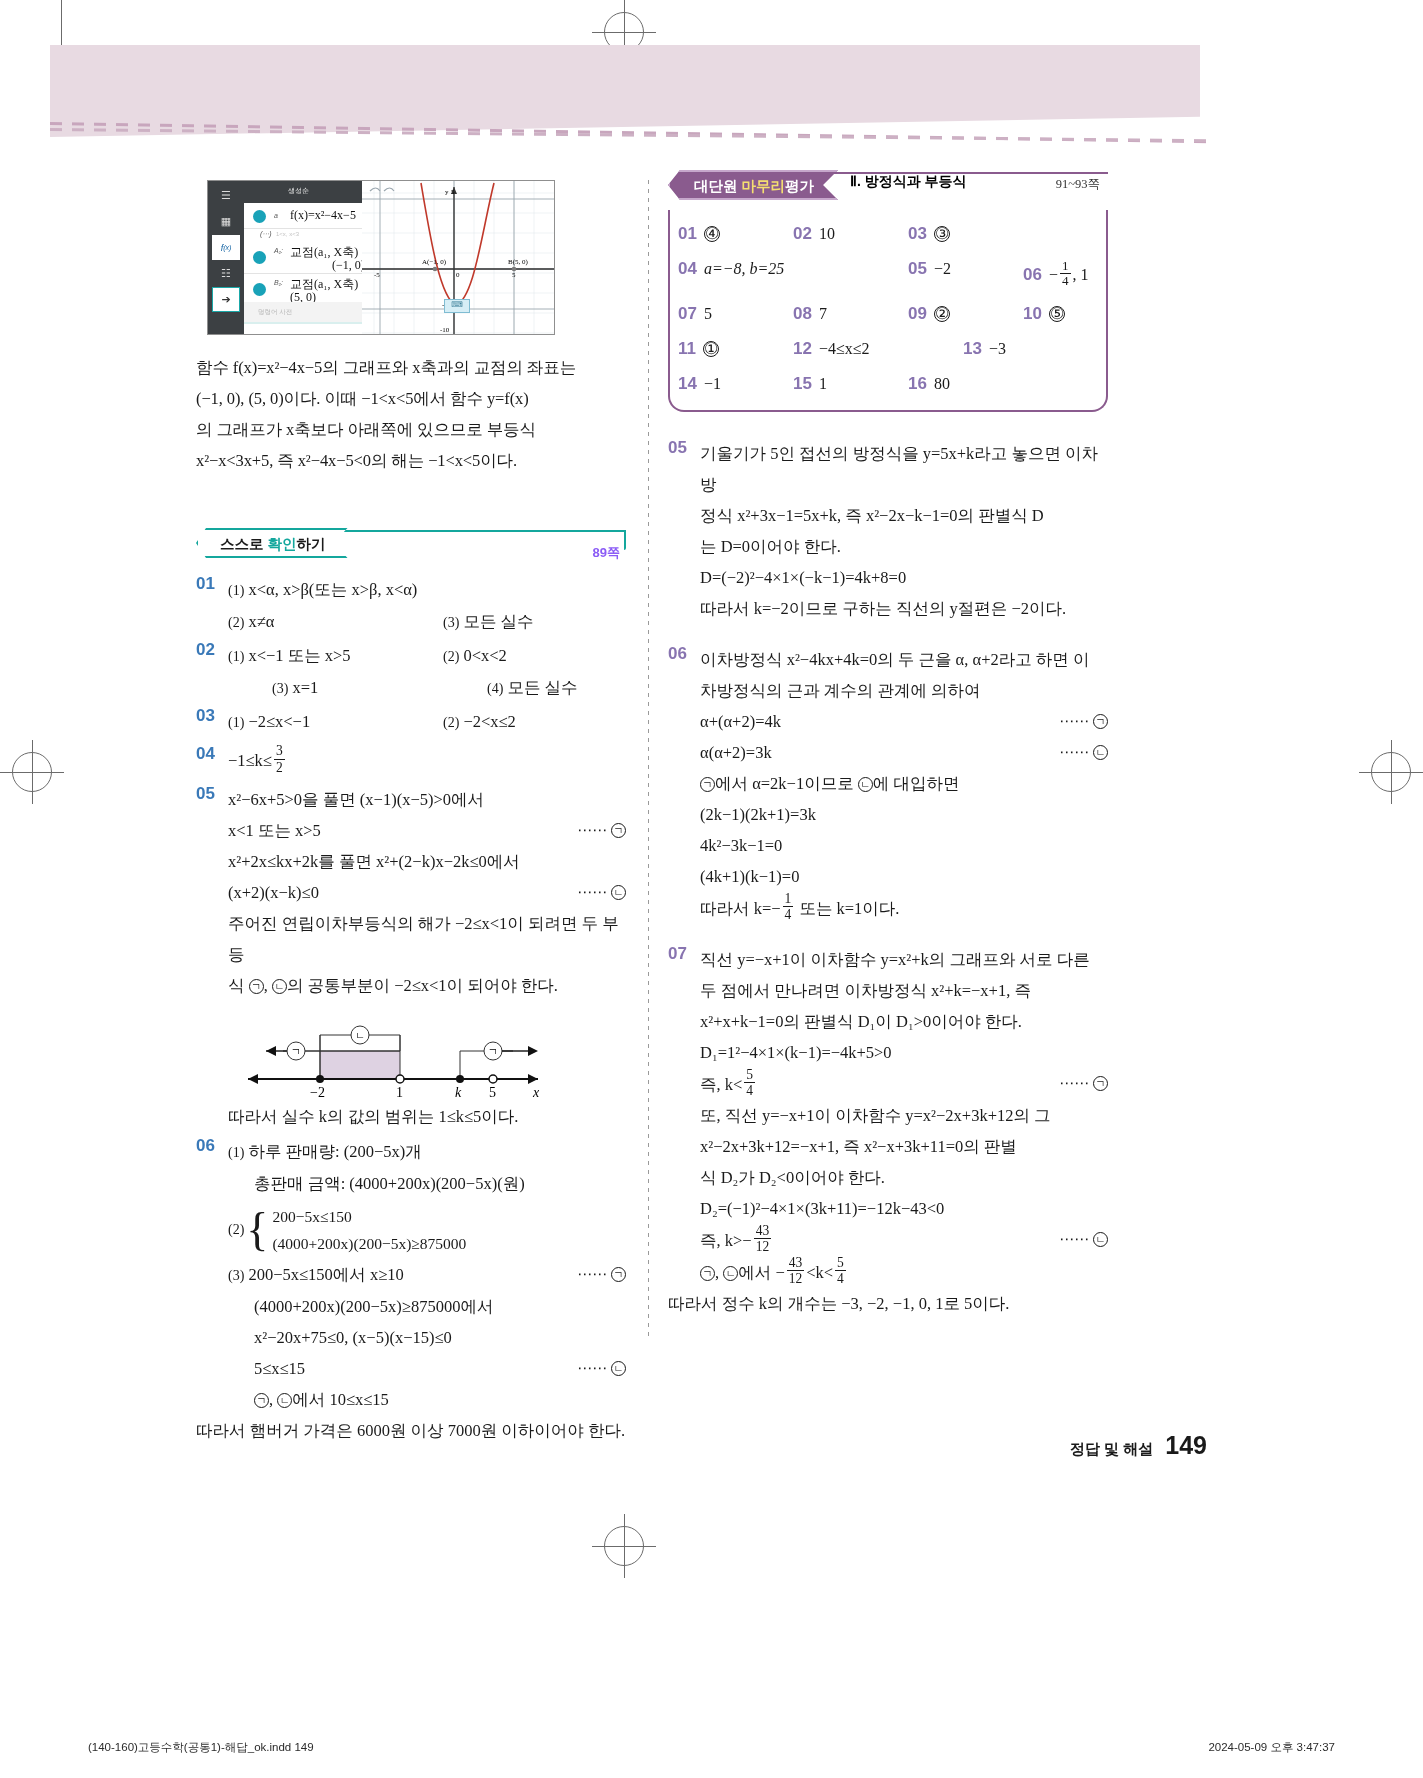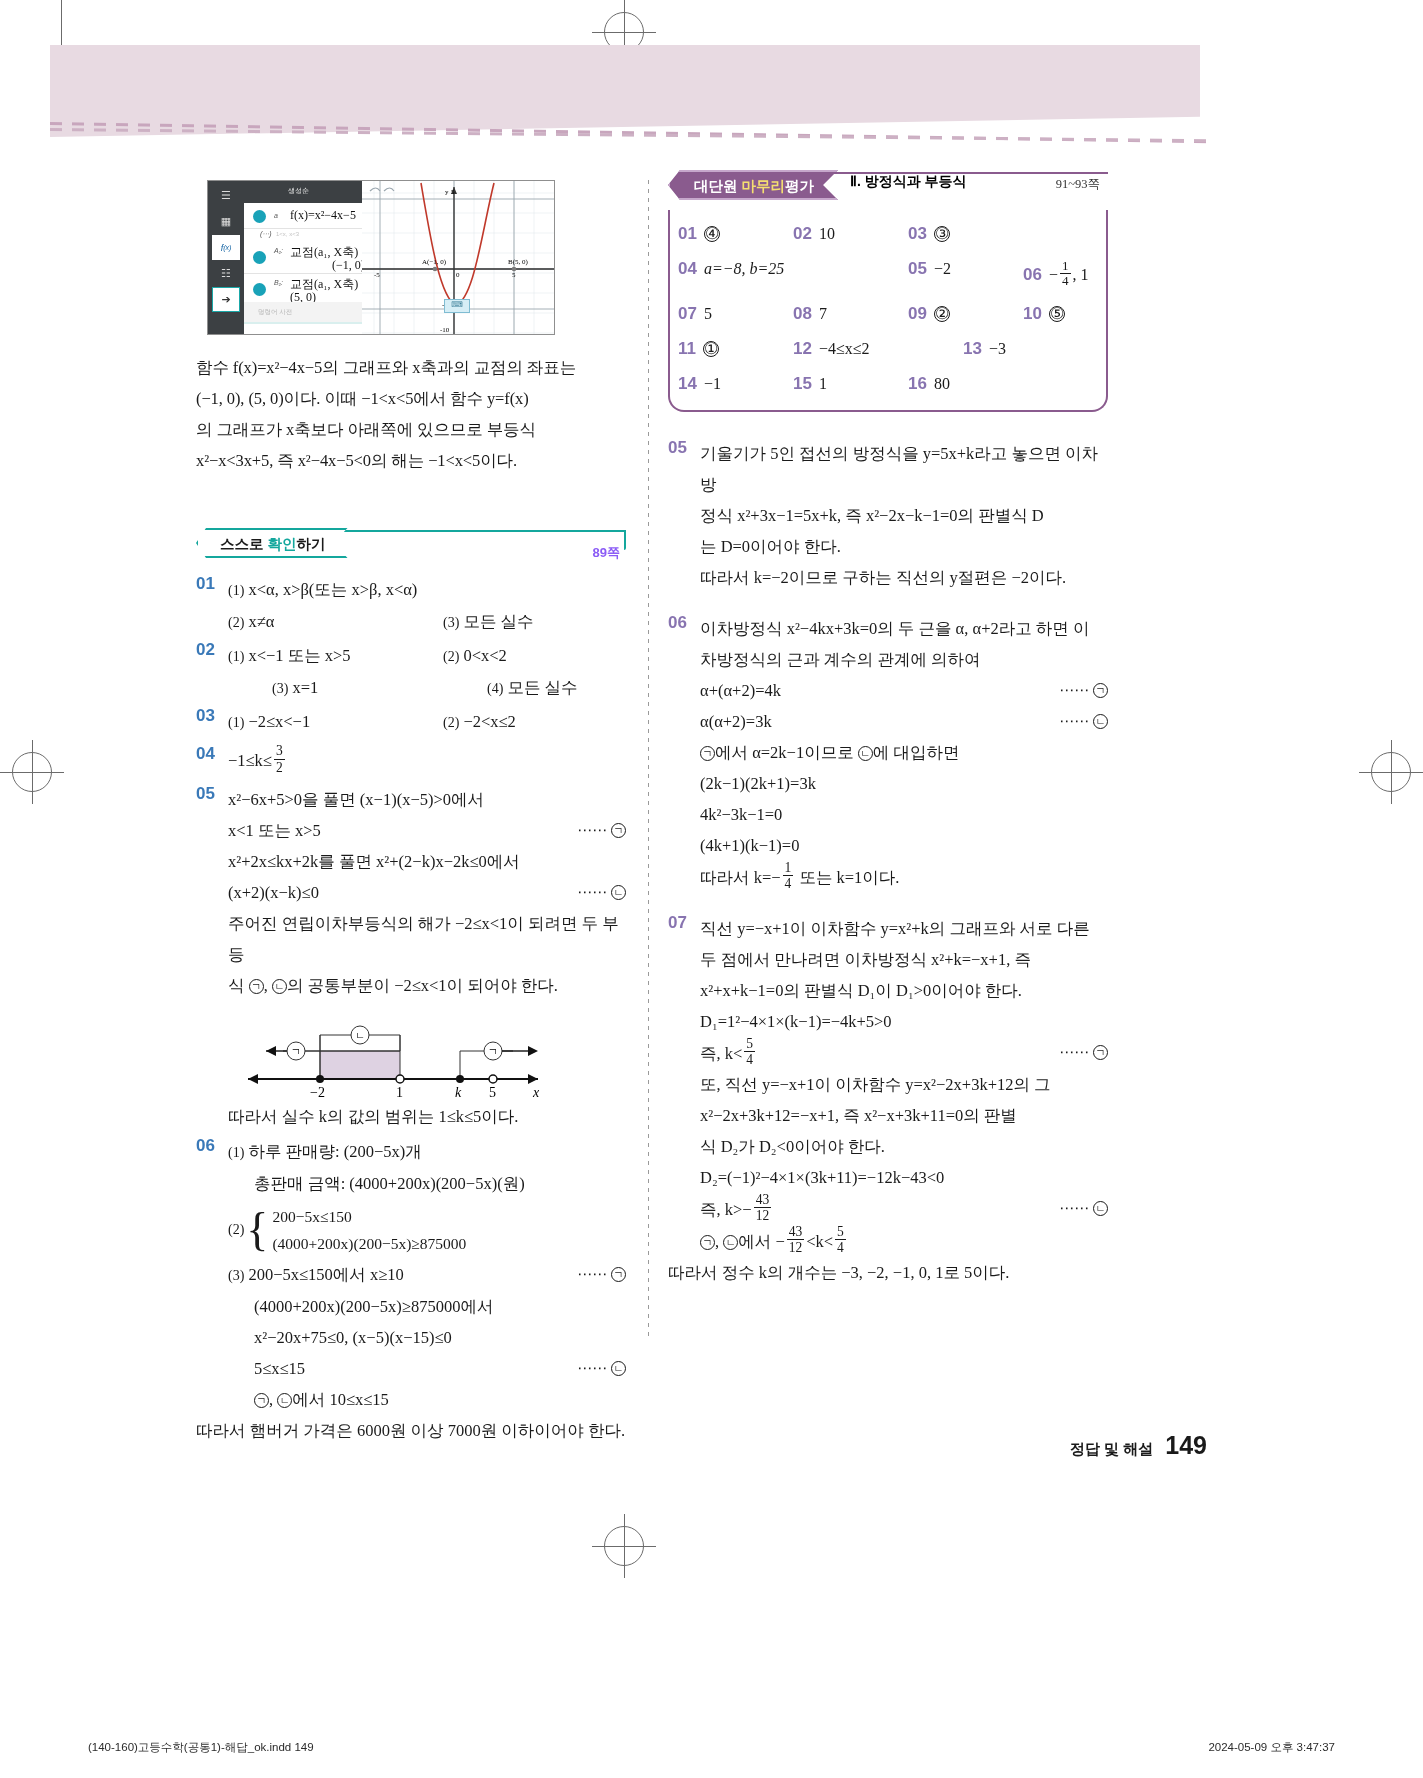--- a/index.html
+++ b/index.html
@@ -548,28 +548,29 @@
       </div>
     </div>
   </div>
 
   <div class="q purple" style="margin-top:26px;">
     <div class="qn">05</div>
     <div class="qbody">
       <span class="ind">기울기가 5인 접선의 방정식을 y=5x+k라고 놓으면 이차방</span>
       <span class="ind">정식 x²+3x−1=5x+k, 즉 x²−2x−k−1=0의 판별식 D</span>
       <span class="ind">는 D=0이어야 한다.</span>
+      <span class="ind">D=(−2)²−4×1×(−k−1)=4k+8=0</span>
       <span class="ind">따라서 k=−2이므로 구하는 직선의 y절편은 −2이다.</span>
     </div>
   </div>
 
   <div class="q purple" style="margin-top:20px;">
     <div class="qn">06</div>
     <div class="qbody">
-      <span class="ind">이차방정식 x²−4kx+3k=0의 두 근을 α, α+2라고 하면 이</span>
+      <span class="ind">이차방정식 x²−4kx+4k=0의 두 근을 α, α+2라고 하면 이</span>
       <span class="ind">차방정식의 근과 계수의 관계에 의하여</span>
       <span class="ind">
         <span>α+(α+2)=4k</span>
         <span class="dots"><span>⋯⋯</span> <span class="circ">ㄱ</span></span>
       </span>
       <span class="ind clr">
         <span>α(α+2)=3k</span>
         <span class="dots"><span>⋯⋯</span> <span class="circ">ㄴ</span></span>
       </span>
       <span class="ind clr"><span class="circ">ㄱ</span><span>에서 α=2k−1이므로 </span><span class="circ">ㄴ</span><span>에 대입하면</span></span>

